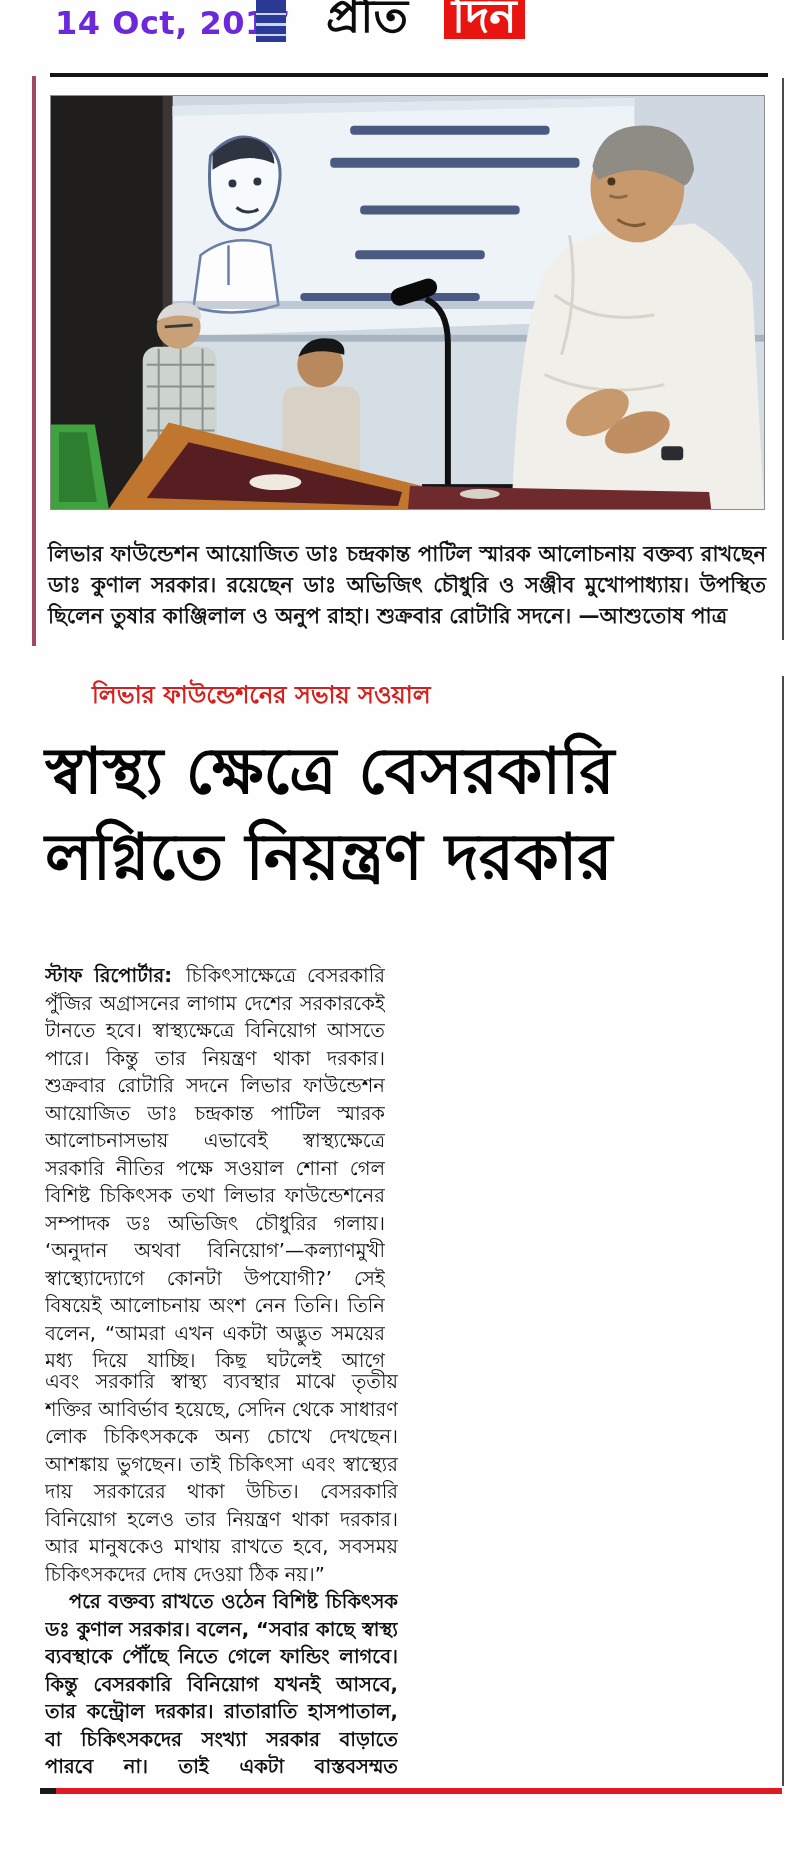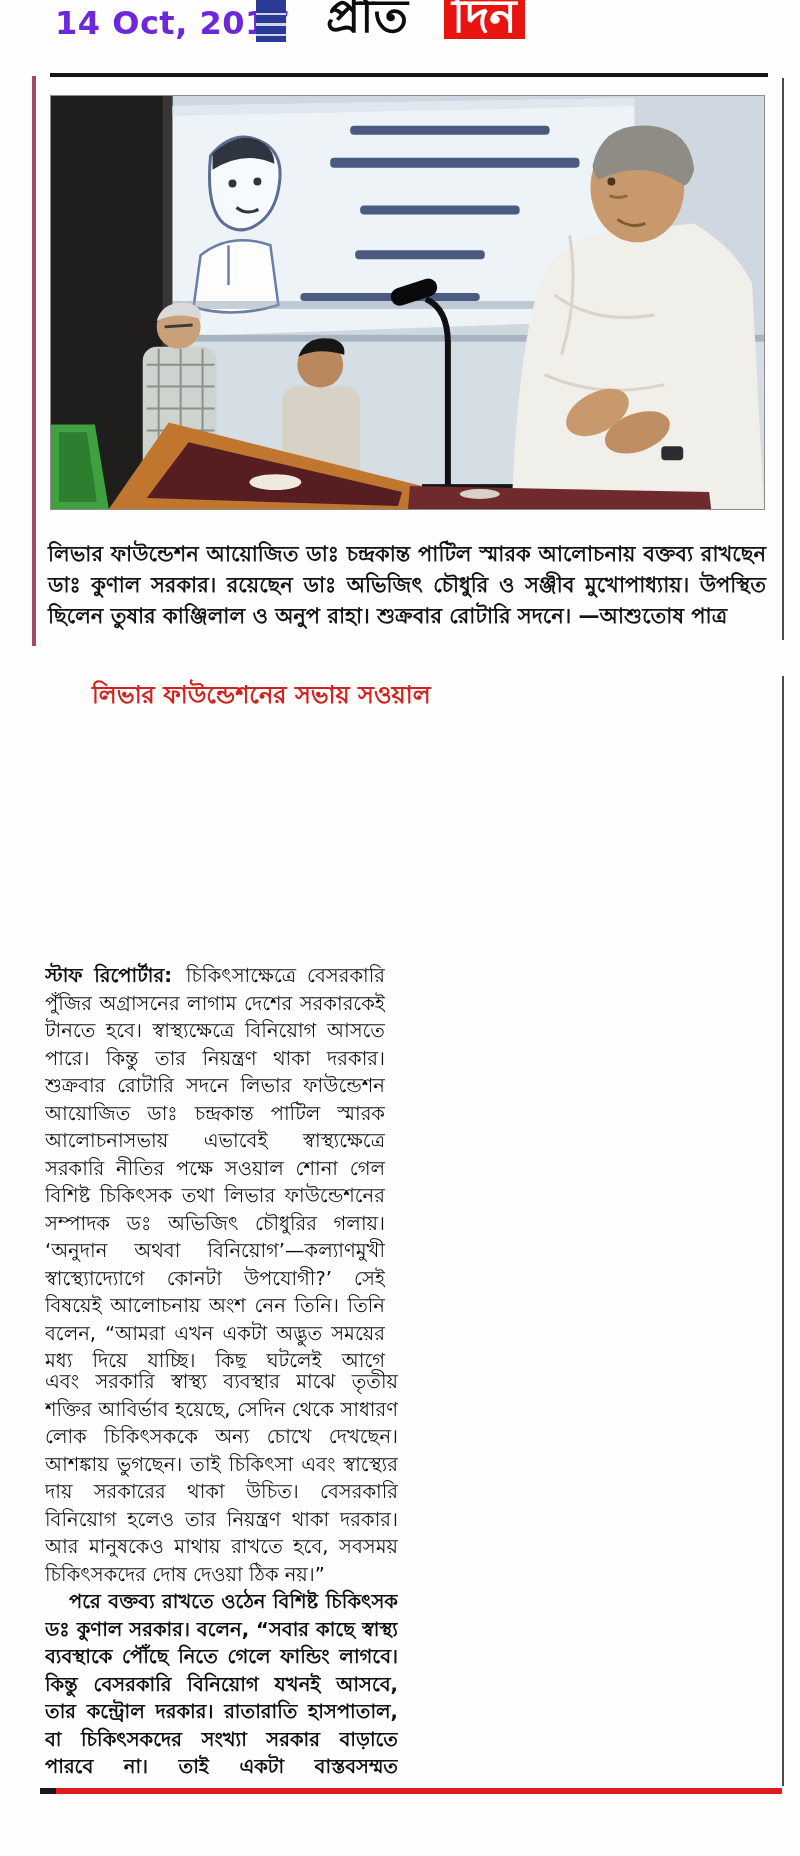--- a/index.html
+++ b/index.html
@@ -178,20 +178,24 @@
     </svg>
   </div>
 
   <p class="caption">
     <span>লিভার ফাউন্ডেশন আয়োজিত ডাঃ চন্দ্রকান্ত পাটিল স্মারক আলোচনায় বক্তব্য রাখছেন ডাঃ কুণাল সরকার। রয়েছেন ডাঃ অভিজিৎ চৌধুরি ও সঞ্জীব মুখোপাধ্যায়। উপস্থিত ছিলেন তুষার কাঞ্জিলাল ও অনুপ রাহা। শুক্রবার রোটারি সদনে।</span>
     <span class="credit">—আশুতোষ পাত্র</span>
   </p>
 
   <div class="kicker">লিভার ফাউন্ডেশনের সভায় সওয়াল</div>
 
+  <h1 class="headline" style="margin:0;">
+    <span class="hl">স্বাস্থ্য ক্ষেত্রে বেসরকারি</span>
+    <span class="hl">লগ্নিতে নিয়ন্ত্রণ দরকার</span>
+  </h1>
 
   <div class="columns">
     <div class="col col-left">
       <p>
         <span class="byline">স্টাফ রিপোর্টার:</span><span>চিকিৎসাক্ষেত্রে বেসরকারি পুঁজির অগ্রাসনের লাগাম দেশের সরকারকেই টানতে হবে। স্বাস্থ্যক্ষেত্রে বিনিয়োগ আসতে পারে। কিন্তু তার নিয়ন্ত্রণ থাকা দরকার। শুক্রবার রোটারি সদনে লিভার ফাউন্ডেশন আয়োজিত ডাঃ চন্দ্রকান্ত পাটিল স্মারক আলোচনাসভায় এভাবেই স্বাস্থ্যক্ষেত্রে সরকারি নীতির পক্ষে সওয়াল শোনা গেল বিশিষ্ট চিকিৎসক তথা লিভার ফাউন্ডেশনের সম্পাদক ডঃ অভিজিৎ চৌধুরির গলায়। ‘অনুদান অথবা বিনিয়োগ’—কল্যাণমুখী স্বাস্থ্যোদ্যোগে কোনটা উপযোগী?’ সেই বিষয়েই আলোচনায় অংশ নেন তিনি। তিনি বলেন, “আমরা এখন একটা অদ্ভুত সময়ের মধ্য দিয়ে যাচ্ছি। কিছু ঘটলেই আগে চিকিৎসকদের টার্গেট করা হচ্ছে। এটা শুধু রাজ্যের নয়। দেশের সমস্যা। তাই চিকিৎসা ব্যবস্থার অভিমুখ কী হওয়া উচিত তা সরকারকেই ঠিক করতে হবে। টেকনোলজি এবং পয়সা দিয়ে চিকিৎসাক্ষেত্রে যন্ত্র বিক্রি করার ব্যবস্থা আমাদের মতো উন্নয়নশীল দেশের পক্ষে ভয়ানক। যেদিন থেকে কর্পোরেটাইজেশন শুরু হয়েছে, মানুষ</span>
       </p>
     </div>
     <div class="col col-right">
       <p>এবং সরকারি স্বাস্থ্য ব্যবস্থার মাঝে তৃতীয় শক্তির আবির্ভাব হয়েছে, সেদিন থেকে সাধারণ লোক চিকিৎসককে অন্য চোখে দেখছেন। আশঙ্কায় ভুগছেন। তাই চিকিৎসা এবং স্বাস্থ্যের দায় সরকারের থাকা উচিত। বেসরকারি বিনিয়োগ হলেও তার নিয়ন্ত্রণ থাকা দরকার। আর মানুষকেও মাথায় রাখতে হবে, সবসময় চিকিৎসকদের দোষ দেওয়া ঠিক নয়।”</p>
       <p class="indent">পরে বক্তব্য রাখতে ওঠেন বিশিষ্ট চিকিৎসক ডঃ কুণাল সরকার। বলেন, “সবার কাছে স্বাস্থ্য ব্যবস্থাকে পৌঁছে নিতে গেলে ফান্ডিং লাগবে। কিন্তু বেসরকারি বিনিয়োগ যখনই আসবে, তার কন্ট্রোল দরকার। রাতারাতি হাসপাতাল, বা চিকিৎসকদের সংখ্যা সরকার বাড়াতে পারবে না। তাই একটা বাস্তবসম্মত হেলথকেয়ার পলিসি প্রয়োজন। কেন্দ্র হেলথ ইনসিওরেন্সের ব্যবস্থা করতে পারে। যাতে সাধারণ মানুষ তার সুবিধা পান।” ছিলেন বিশিষ্ট সমাজকর্মী ডঃ তুষার কাঞ্জিলাল, প্রাক্তন বায়ুসেনাপ্রধান অরূপ রাহা, বন্ধন ব্যাঙ্কের চেয়ারম্যান চন্দ্রশেখর ঘোষ। সঞ্চালনা করেন সমাজকর্মী তথা চিকিৎসক সঞ্জীব মুখোপাধ্যায়।</p>

